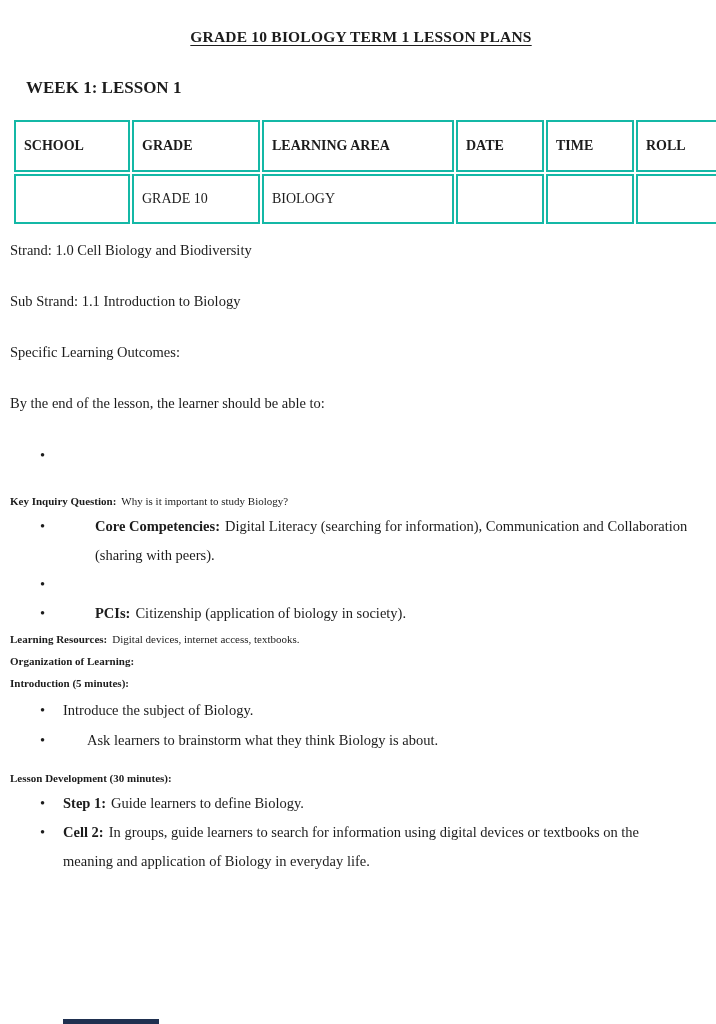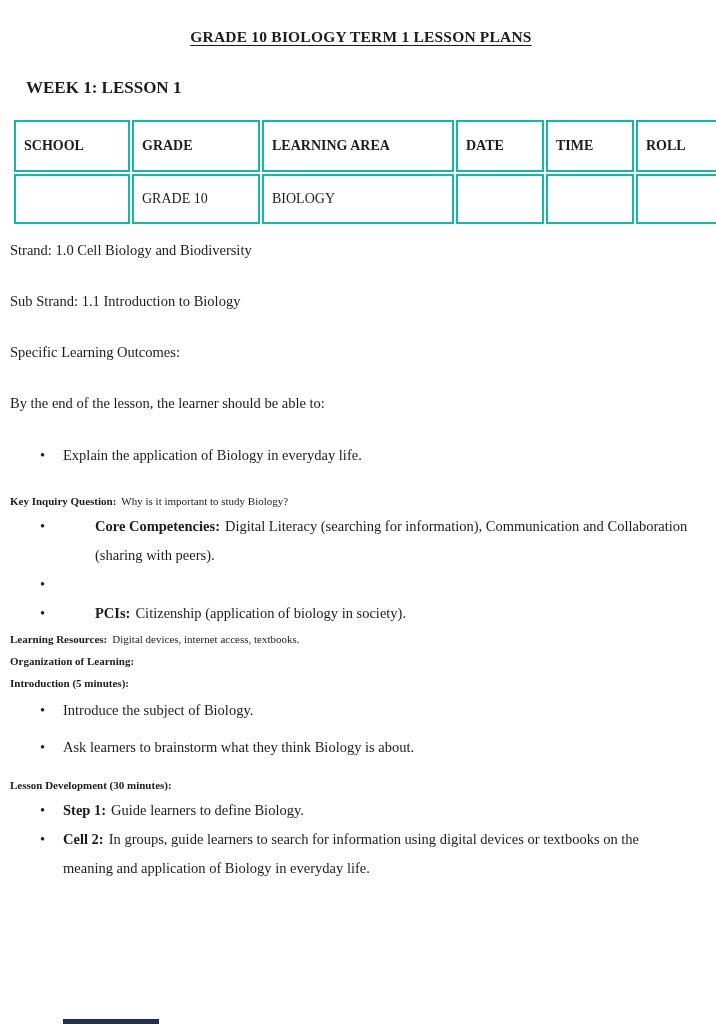--- a/index.html
+++ b/index.html
@@ -58,21 +58,21 @@
 
   .b-outcome { margin-bottom:26px; line-height:1.25; }
 
   .lh2 { line-height:2; }
   .lower { font-size:11px; margin:0; }
   .lead { font-weight:bold; margin-right:5px; }
   .bold { font-weight:bold; }
 
   .b-comp { line-height:2; margin-bottom:0;gap:32px; }
   .b-intro1 { line-height:2; margin-top:2px; }
-  .b-intro2 { line-height:2; margin-top:8px; }
+  .b-intro2 { line-height:2; margin-top:1px;gap:24px; }
   .ld-heading { margin-top:12px; }
   .b-step { line-height:2; }
 
   .next-page-fragment {
     position:absolute;
     left:63px; bottom:0;
     width:96px; height:5px;
     background:#1f3050;
   }
 </style>
@@ -107,21 +107,20 @@
     </tbody>
       </table>
 
     <p class="para">Strand: 1.0 Cell Biology and Biodiversity</p>
     <p class="para">Sub Strand: 1.1 Introduction to Biology</p>
     <p class="para">Specific Learning Outcomes:</p>
     <p class="para">By the end of the lesson, the learner should be able to:</p>
 
     <div class="bullet b-outcome">
       <span class="bullet-dot"></span>
-      <span class="bullet-text">Explain the application of Biology in everyday life.</span>
     </div>
 
     <p class="lower lh2"><span class="lead">Key Inquiry Question:</span><span>Why is it important to study Biology?</span></p>
 
 
     <div class="bullet b-comp">
       <span class="bullet-dot"></span>
       <span class="bullet-text"><span class="lead">Core Competencies:</span><span>Digital Literacy (searching for information), Communication and Collaboration (sharing with peers).</span></span>
     </div>
 

